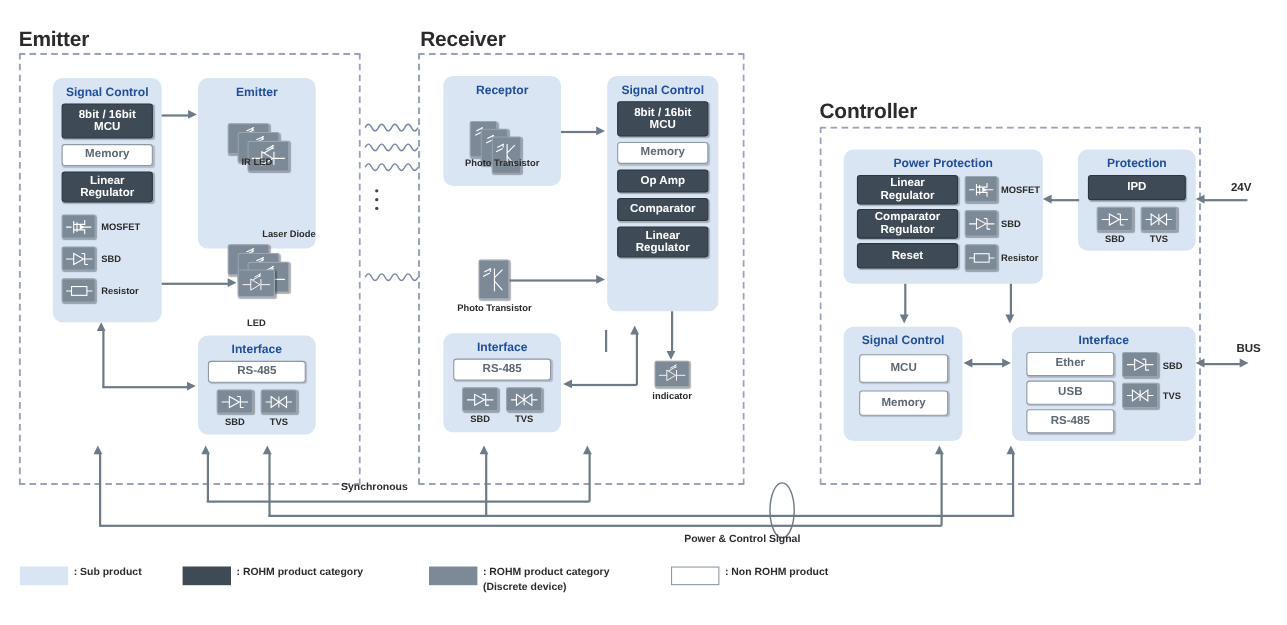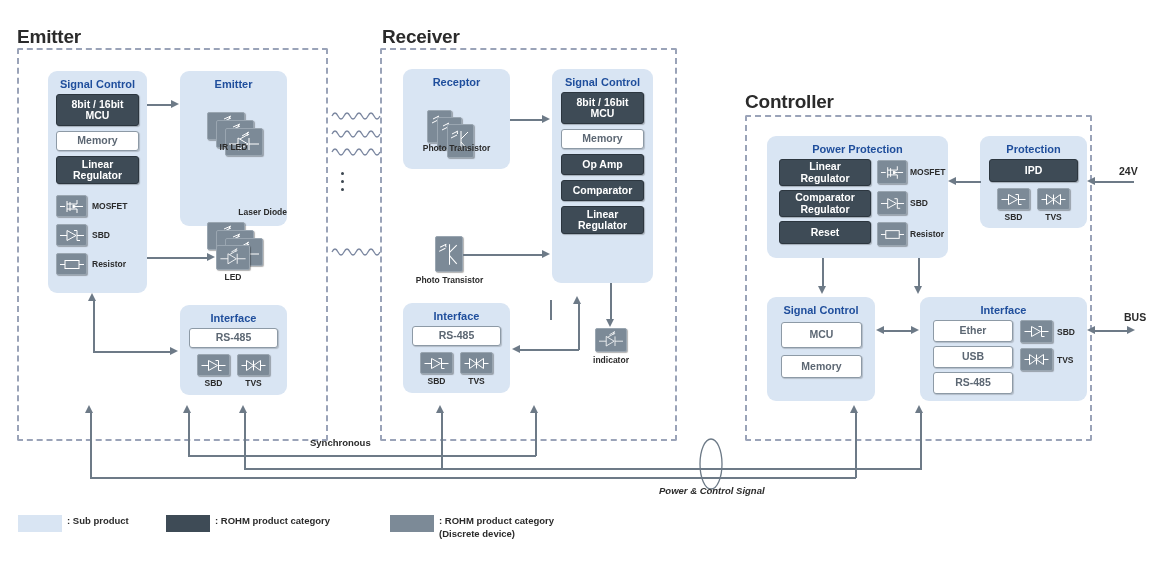--- a/index.html
+++ b/index.html
@@ -309,21 +309,21 @@
           <path d="M22 14 H32"></path>
       <path d="M11 8 L11 20 L21 14 Z"></path>
           <path d="M22 8 V20"></path>
       <path d="M15 6 l7 -4"></path>
           <path d="M13 9 l7 -4"></path>
           <path d="M21 2 l-1 3.4"></path>
           <path d="M20 5.4 l2.2 -1.2"></path>
     </g>
       </svg>
   </div>
-  <div class="abs disc-label" style="left:196px; top:272px; width:74px; text-align:center;">LED</div>
+  <div class="abs disc-label" style="left:196px; top:288px; width:74px; text-align:center;">LED</div>
 
   <div class="abs subsys" style="left:180px; top:305px; width:107px; height:90px;">
     <div class="subsys-title" style="margin-top:7px;">Interface</div>
     <div class="abs chip nonrohm" style="left:9px; top:23px; width:89px; height:20px;">RS-485</div>
 
     <div class="abs disc" style="left:17px; top:49px; width:33px; height:22px;">
       <svg width="27" height="15" viewBox="0 0 26 15">
           <g stroke="#ffffff" stroke-width="1" fill="none">
         <path d="M1 7.5 H8"></path>
             <path d="M18 7.5 H25"></path>
@@ -687,31 +687,35 @@
   <div class="abs wire v" style="left:441px; top:412px; height:57px;"></div>
   <div class="abs arrow up" style="left:436px; top:405px;"></div>
   <div class="abs wire v" style="left:244px; top:412px; height:57px;"></div>
   <div class="abs arrow up" style="left:239px; top:405px;"></div>
 
   <div class="abs" style="left:698px; top:438px;">
     <svg width="26" height="52" viewBox="0 0 26 52">
       <ellipse cx="13" cy="26" rx="11" ry="25" fill="none" stroke="#6d7a87" stroke-width="1.3"></ellipse>
     </svg>
   </div>
-  <div class="abs wire-label" style="left:659px; top:485px;font-style:italic;">Power &amp; Control Signal</div>
+  <div class="abs wire-label" style="left:622px; top:485px;">Power &amp; Control Signal</div>
 
   <div class="abs legend-row" style="left:18px; top:515px; width:1000px;">
     <div class="legend-item" style="width:148px;">
       <span class="legend-swatch sw-sub"></span>
       <span class="legend-text">: Sub product</span>
     </div>
     <div class="legend-item" style="width:224px;">
       <span class="legend-swatch sw-rohm"></span>
       <span class="legend-text">: ROHM product category</span>
     </div>
     <div class="legend-item" style="width:220px;">
       <span class="legend-swatch sw-disc"></span>
       <span class="legend-text">: ROHM product category
 (Discrete device)</span>
     </div>
+    <div class="legend-item" style="width:180px;">
+      <span class="legend-swatch sw-non"></span>
+      <span class="legend-text">: Non ROHM product</span>
+    </div>
   </div>
 
 </div>
 
 </body></html>

